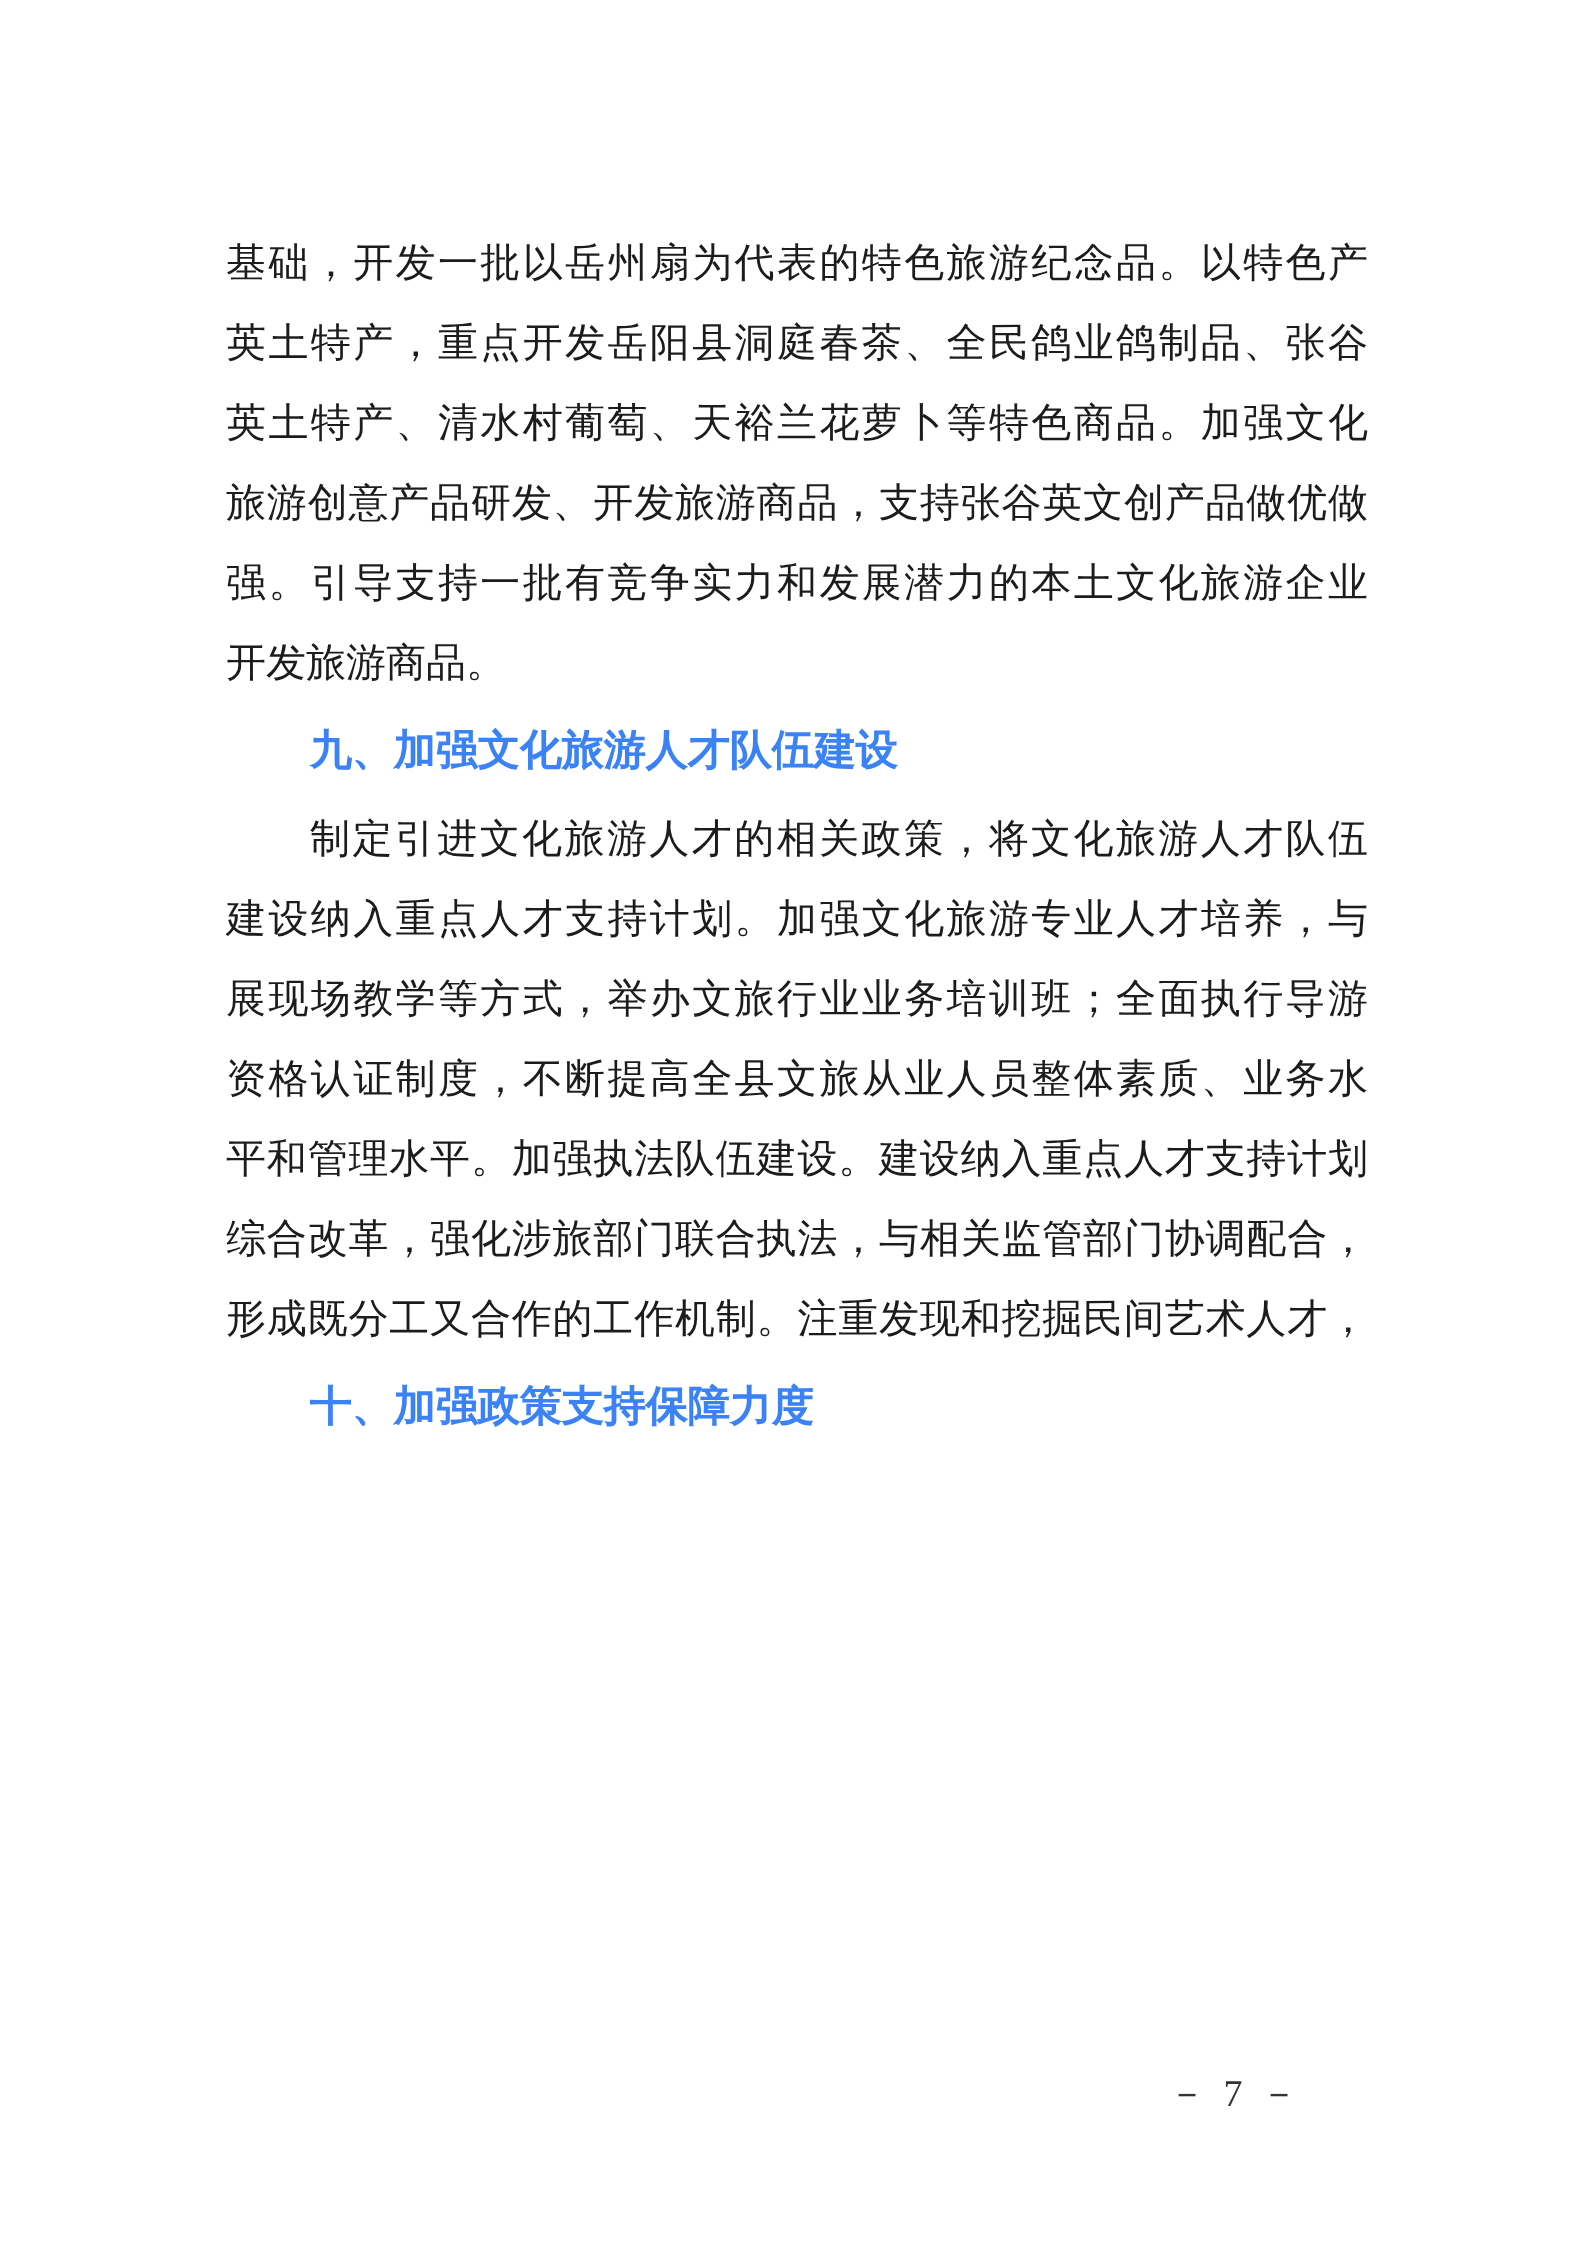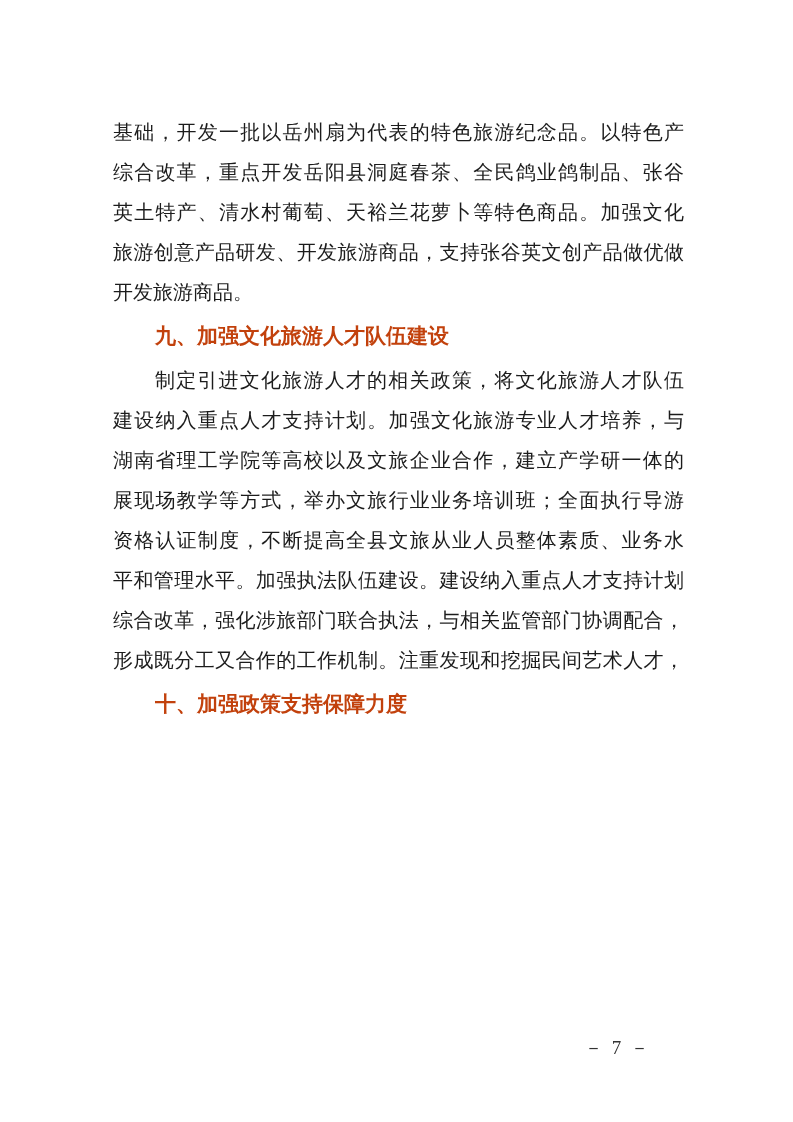--- a/index.html
+++ b/index.html
@@ -41,21 +41,21 @@
     width: 529px;
   }
   .heading {
     font-family: "Liberation Sans", "DejaVu Sans", sans-serif;
     font-weight: 700;
     font-size: 21px;
     line-height: 40px;
     height: 40px;
     margin: 4px 0;
     padding-left: 42px;
-    color: #c2410c;
+    color: #3b82f6;
     text-align: left;
     white-space: nowrap;
   }
   .page-number {
     position: absolute;
     top: 1034px;
     right: 106px;
     font-family: "Liberation Serif", "DejaVu Serif", serif;
     font-size: 19px;
     line-height: 28px;
@@ -64,32 +64,32 @@
   }
 </style>
 </head>
 <body>
 
 <div class="page">
   <div class="textblock">
 
     <div>
       <div class="line">基础，开发一批以岳州扇为代表的特色旅游纪念品。以特色产</div>
-      <div class="line">综合改革，重点开发岳阳县洞庭春茶、全民鸽业鸽制品、张谷</div>
+      <div class="line">英土特产，重点开发岳阳县洞庭春茶、全民鸽业鸽制品、张谷</div>
       <div class="line">英土特产、清水村葡萄、天裕兰花萝卜等特色商品。加强文化</div>
       <div class="line">旅游创意产品研发、开发旅游商品，支持张谷英文创产品做优做</div>
+      <div class="line">强。引导支持一批有竞争实力和发展潜力的本土文化旅游企业</div>
       <div class="line lastline">开发旅游商品。</div>
     </div>
 
     <div class="heading">九、加强文化旅游人才队伍建设</div>
 
     <div>
       <div class="line indent">制定引进文化旅游人才的相关政策，将文化旅游人才队伍</div>
       <div class="line">建设纳入重点人才支持计划。加强文化旅游专业人才培养，与</div>
-      <div class="line">湖南省理工学院等高校以及文旅企业合作，建立产学研一体的</div>
       <div class="line">展现场教学等方式，举办文旅行业业务培训班；全面执行导游</div>
       <div class="line">资格认证制度，不断提高全县文旅从业人员整体素质、业务水</div>
       <div class="line">平和管理水平。加强执法队伍建设。建设纳入重点人才支持计划</div>
       <div class="line">综合改革，强化涉旅部门联合执法，与相关监管部门协调配合，</div>
       <div class="line">形成既分工又合作的工作机制。注重发现和挖掘民间艺术人才，</div>
     </div>
 
     <div class="heading">十、加强政策支持保障力度</div>
 
 

